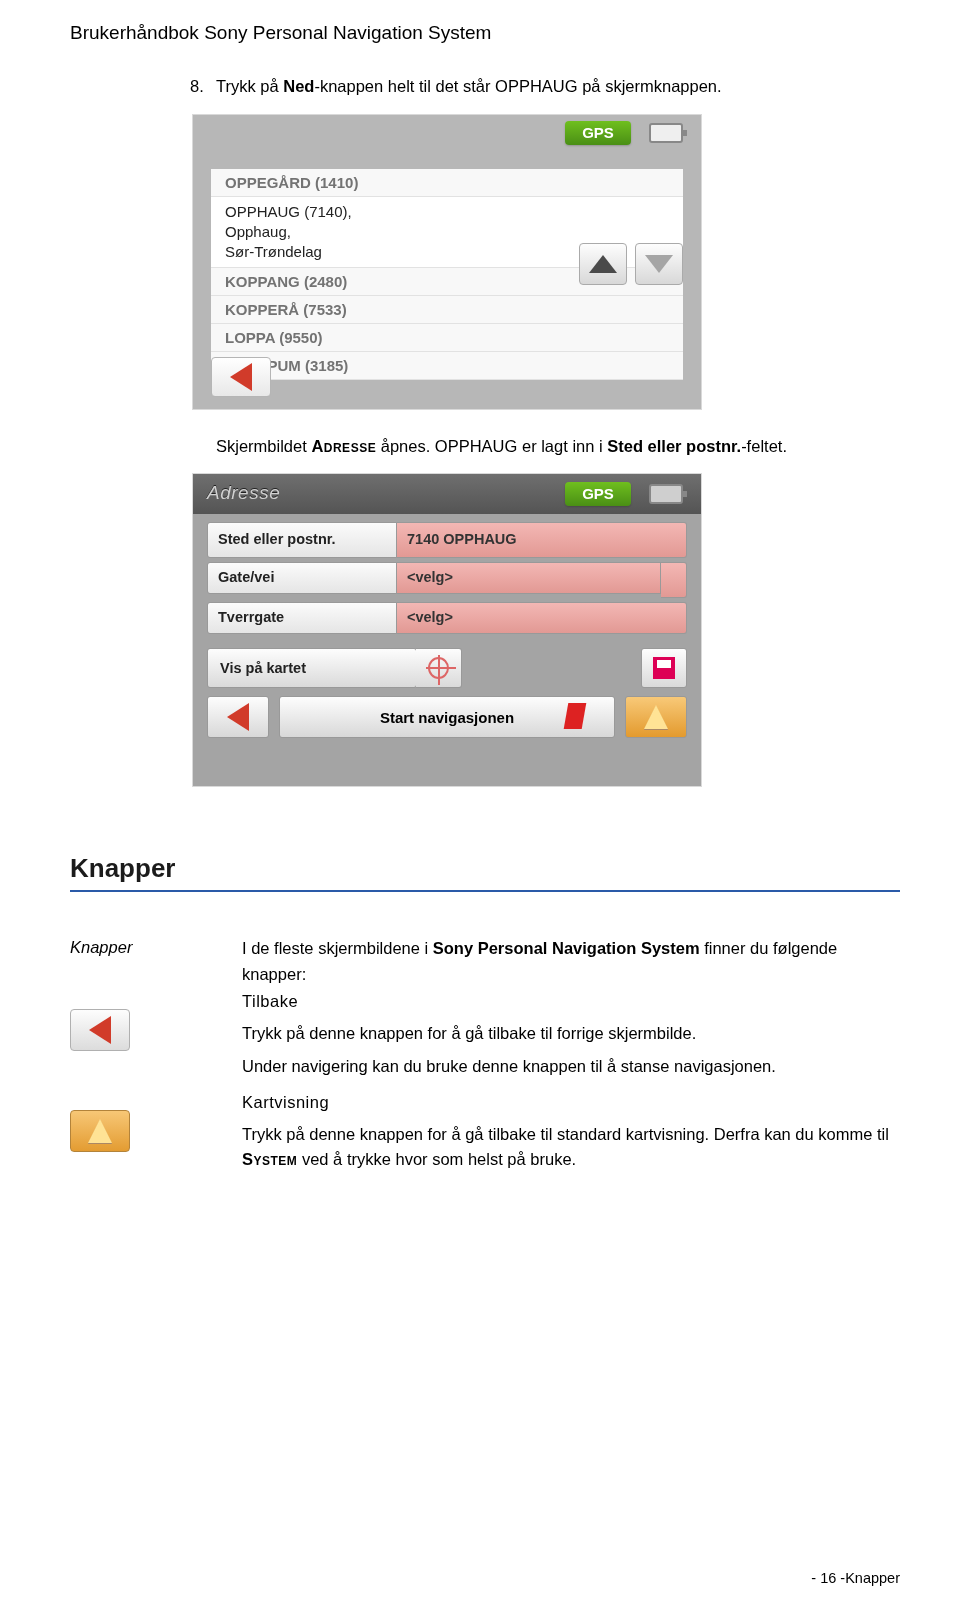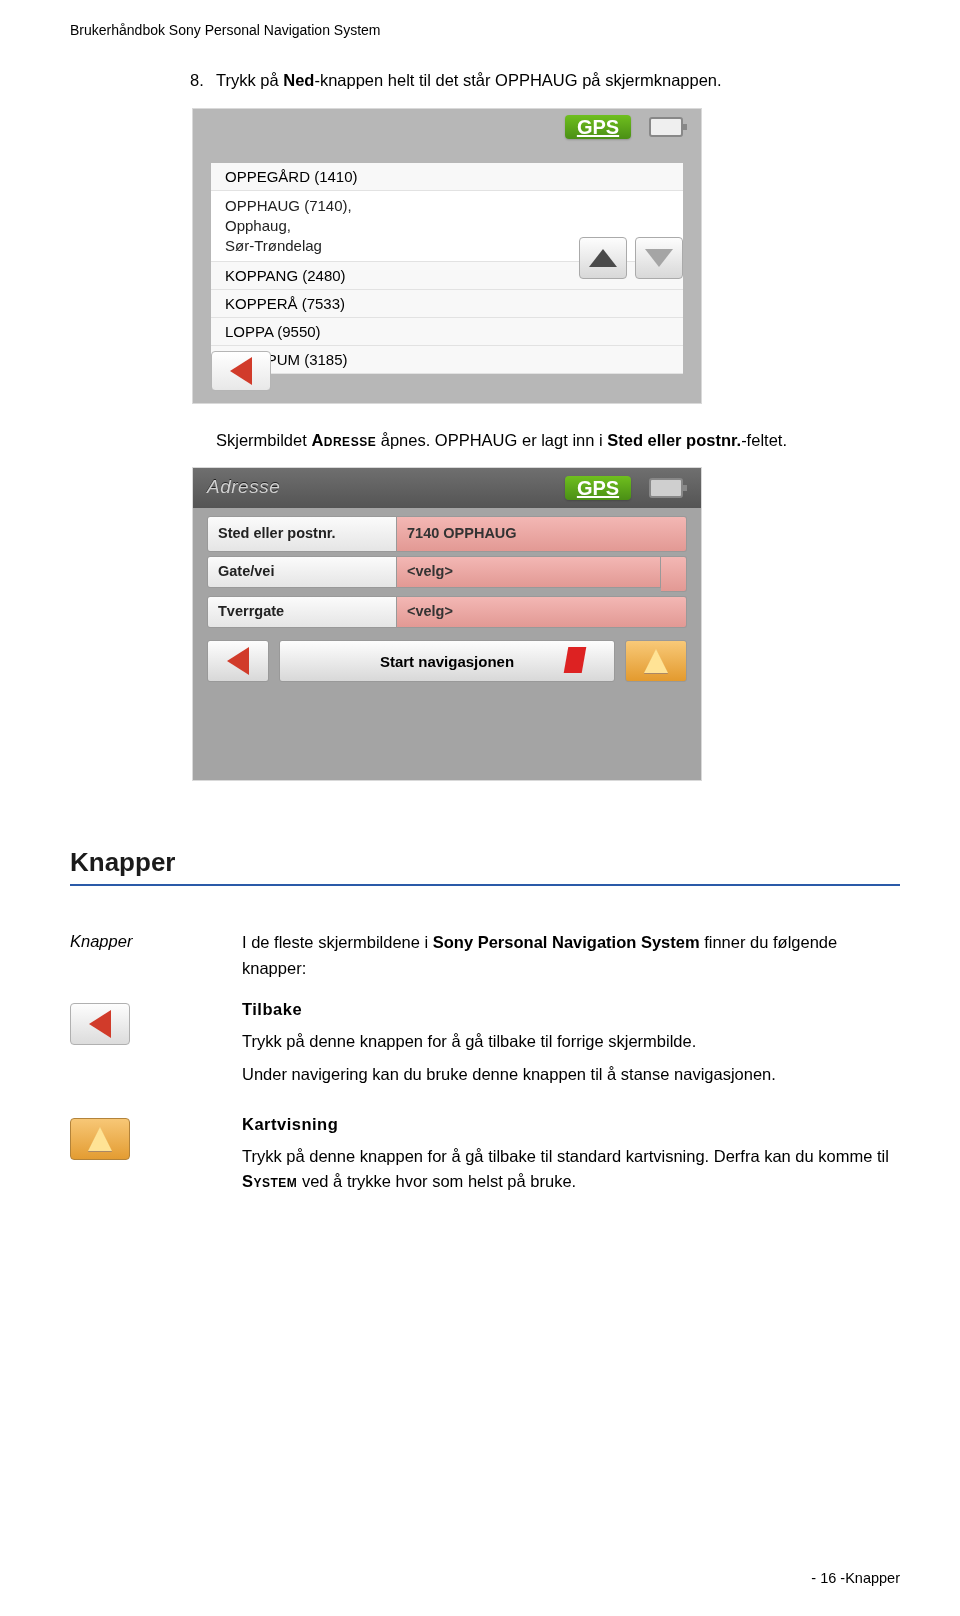--- a/index.html
+++ b/index.html
@@ -5,58 +5,57 @@
   * { box-sizing: border-box; margin: 0; padding: 0; }
   body {
     width: 960px;
     height: 1616px;
     font-family: Verdana, Arial, sans-serif;
     background: #fff;
     color: #000;
     position: relative;
     padding: 22px 60px 0 70px;
   }
-  .header-text { font-size: 14px; }
+  .header-text { font-size: 19px; }
   .content-block { margin-left: 120px; margin-top: 30px; }
   .step { font-size: 16.5px; line-height: 1.55; margin-bottom: 14px; }
   .step .num { display: inline-block; width: 26px; }
   .sc-caps { font-variant: small-caps; letter-spacing: 0.5px; }
 
   
   .screenshot1 {
     width: 510px; height: 296px; margin: 10px 0 24px 2px;
     background: #b7b7b7;
     border: 1px solid #d9d9d9;
     position: relative;
     font-family: Arial, sans-serif;
   }
   .sc-topbar { height: 36px; position: relative; }
   .gps-badge {
     position: absolute; right: 70px; top: 6px;
     width: 66px; height: 24px;
     background: linear-gradient(#6fbf1e, #4a8f15);
     border-radius: 4px; color: #fff; font-weight: bold;
-    text-align: center; font-size: 20px; line-height: 24px;
+    text-align: center; font-size: 15px; line-height: 24px;
     box-shadow: 0 1px 2px rgba(0,0,0,0.2);
-    text-decoration: underline;
   }
   .battery-icon {
     position: absolute; right: 18px; top: 8px;
     width: 34px; height: 20px;
     background: #efefef; border: 2px solid #888; border-radius: 3px;
   }
   .battery-icon::after { content:""; position:absolute; right:-6px; top:5px; width:4px; height:6px; background:#888; }
 
   .sc1-panel {
     position: absolute; left: 18px; top: 54px; right: 18px;
     background: #fdfdfd;
     box-shadow: inset 0 0 0 1px #d2d2d2;
   }
   .sc1-row { padding: 5px 14px; font-size: 15px; color: #333; border-bottom: 1px solid #e2e2e2; background: #f8f8f8; }
-  .sc1-row.dim { color: #000000; }
+  .sc1-row.dim { color: #737373; font-weight: bold; }
   .sc1-row.sel { background: #fff; line-height: 1.35; font-size: 15px; color: #222; }
   .sc1-arrows {
     position:absolute; right:18px; top:128px; display:flex; gap:8px;
   }
   .sc1-arrow {
     width:48px; height:42px; background:linear-gradient(#fdfdfd,#d8d8d8); border:1px solid #aaa; border-radius:4px;
     display:flex; align-items:center; justify-content:center;
   }
   .tri-up { width:0; height:0; border-left:14px solid transparent; border-right:14px solid transparent; border-bottom:18px solid #4a4a4a;}
   .tri-down { width:0; height:0; border-left:14px solid transparent; border-right:14px solid transparent; border-top:18px solid #a5a5a5;}
@@ -130,21 +129,21 @@
   .k-row { display:flex; }
   .k-left { width: 172px; flex-shrink:0; padding-top:2px; }
   .k-left-label { font-style: italic; font-size: 16.5px; }
   .k-left-icon {
     width:60px; height:42px; margin-top:20px;
     background:linear-gradient(#fdfdfd,#dcdcdc); border:1px solid #b0b0b0; border-radius:4px;
     display:flex; align-items:center; justify-content:center;
   }
   .k-left-icon.orange { background:linear-gradient(#f7c776,#e39c32); border-color:#b3833a;}
   .k-right { flex:1; font-size:16.5px; line-height:1.55; }
-  .k-sublabel { font-weight:bold; margin-top:16px; margin-bottom:6px; font-size:16.5px; letter-spacing:0.5px;}
+  .k-sublabel { font-weight:normal; margin-top:2px; margin-bottom:6px; font-size:16.5px; letter-spacing:0.5px;}
   .k-para { margin-bottom:8px; }
 
   
   .footer {
     position: absolute; left: 70px; right: 60px; bottom: 30px;
     display: flex; justify-content: flex-end;
     font-size: 14.5px;
   }
 </style>
 </head>
@@ -206,20 +205,29 @@
       <div class="sc2-row mini">
         <div class="sc2-label">Gate/vei</div>
         <div class="sc2-val" style="border-radius:0">&lt;velg&gt;</div>
         <div class="sc2-row-nr"></div>
       </div>
       <div class="sc2-row mini">
         <div class="sc2-label">Tverrgate</div>
         <div class="sc2-val">&lt;velg&gt;</div>
       </div>
 
+      <div class="sc2-action-row">
+        <div class="sc2-act vis">Vis på kartet</div>
+        <div class="sc2-act target">
+            <div class="target-ico"></div>
+          </div>
+        <div class="sc2-save">
+            <div class="floppy"></div>
+          </div>
+      </div>
 
       <div class="sc2-bottom">
         <div class="sc2-btn sc2-back-btn">
             <div class="tri-left-red"></div>
           </div>
         <div class="sc2-btn sc2-start">
           <span>Start navigasjonen</span>
           <div class="flag"></div>
         </div>
         <div class="sc2-btn sc2-nav-btn">

